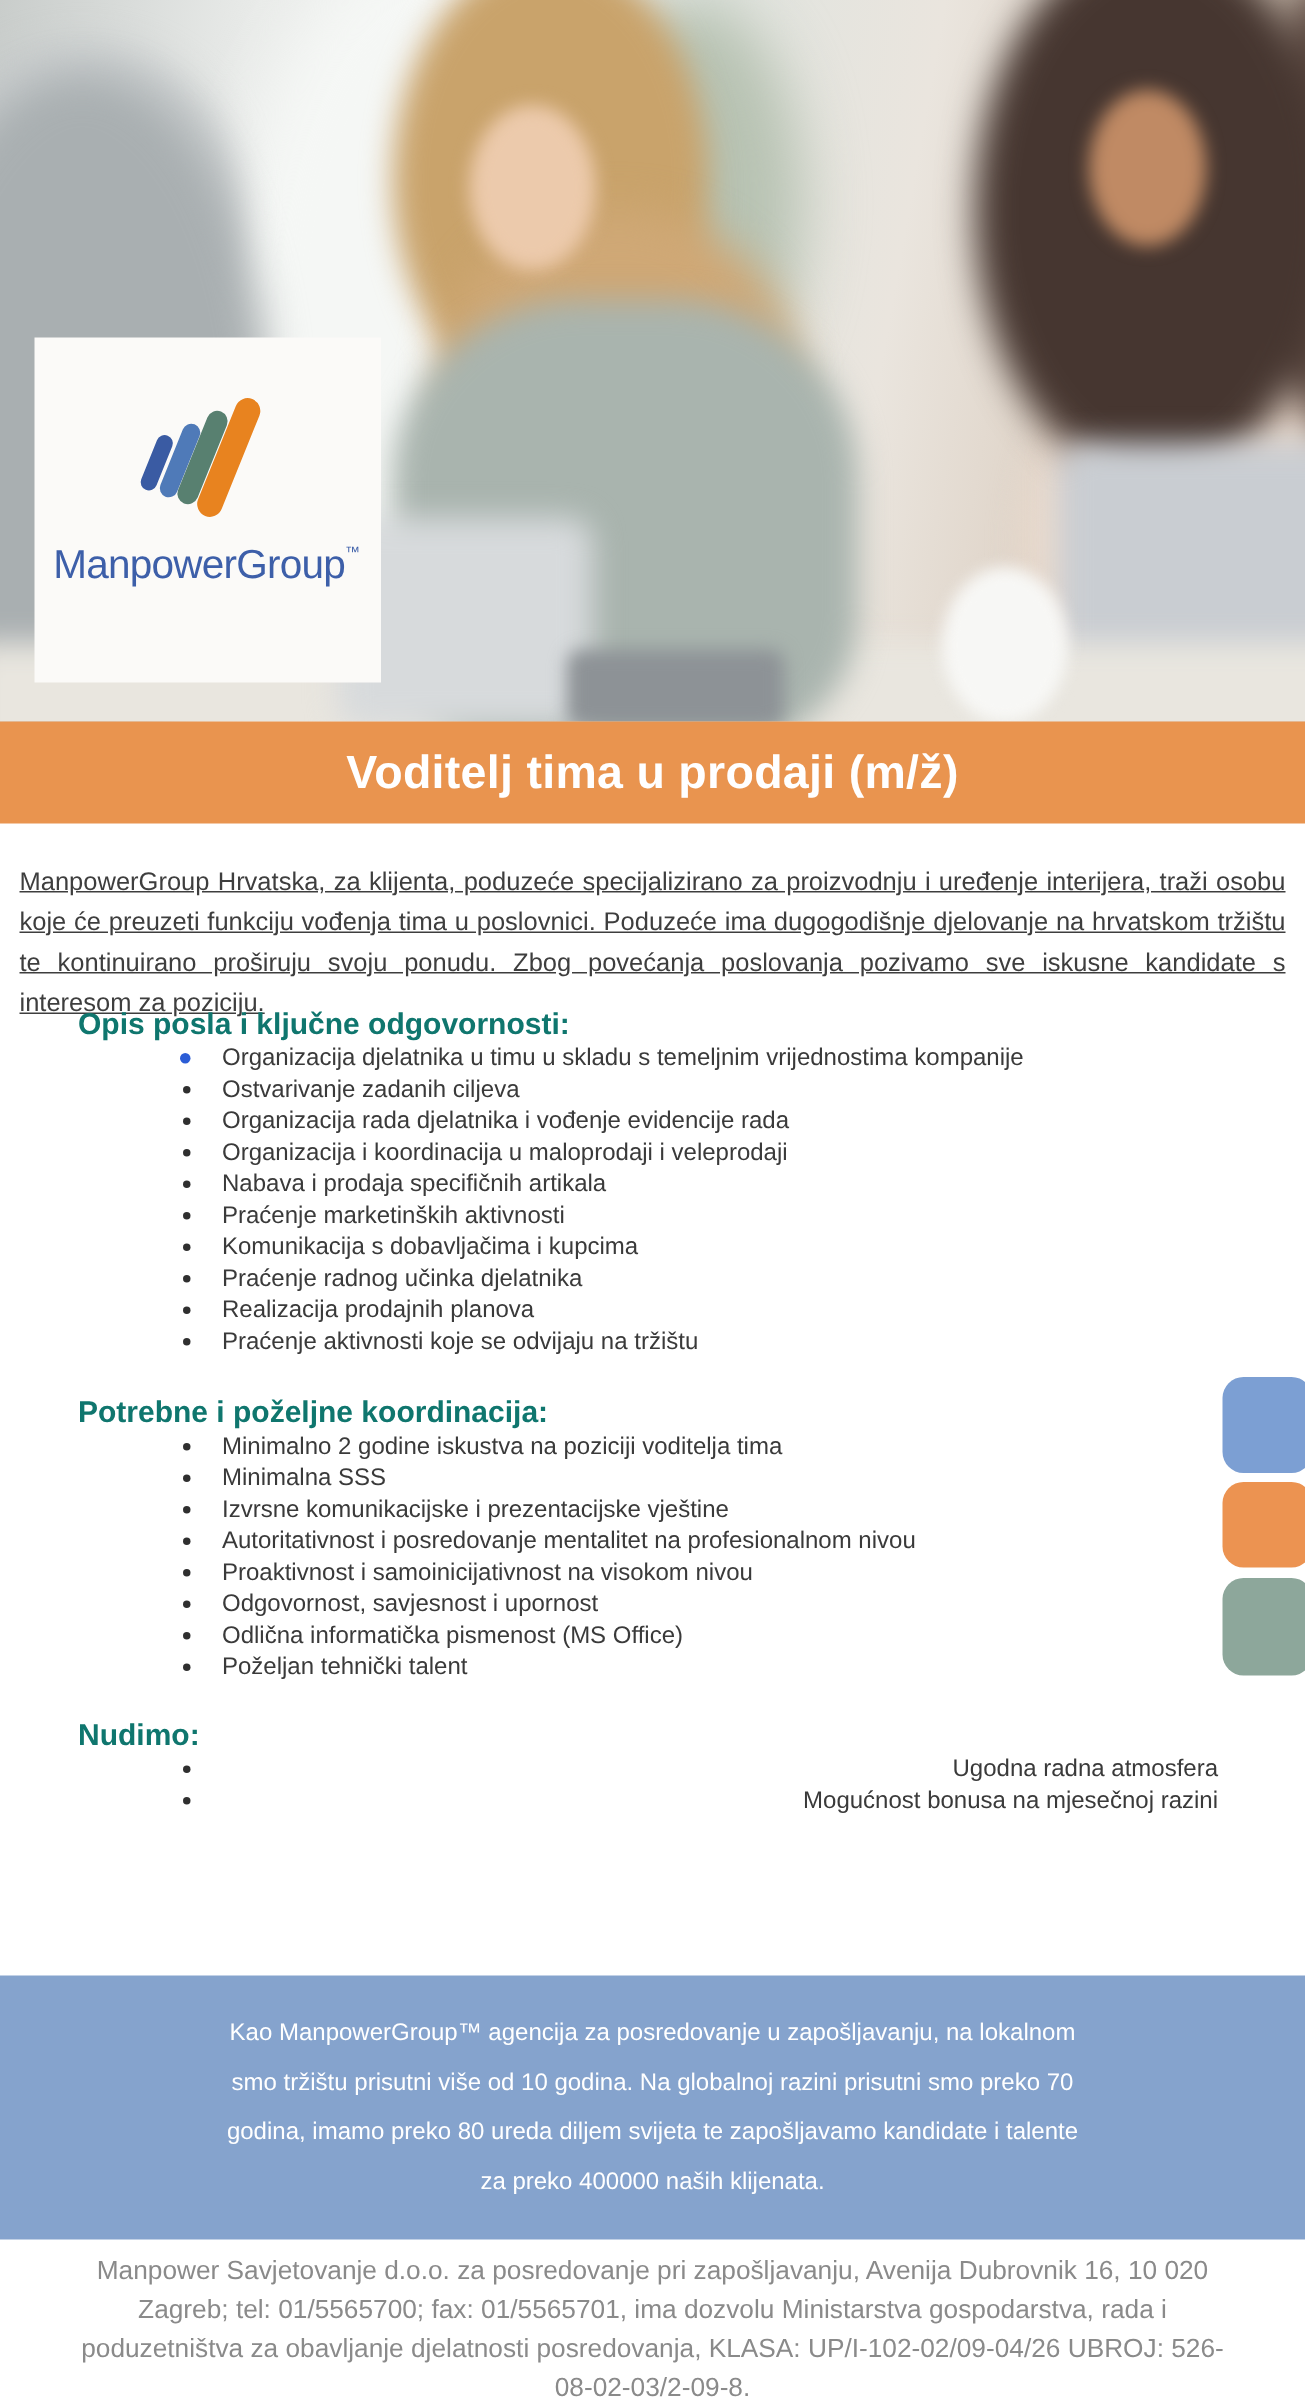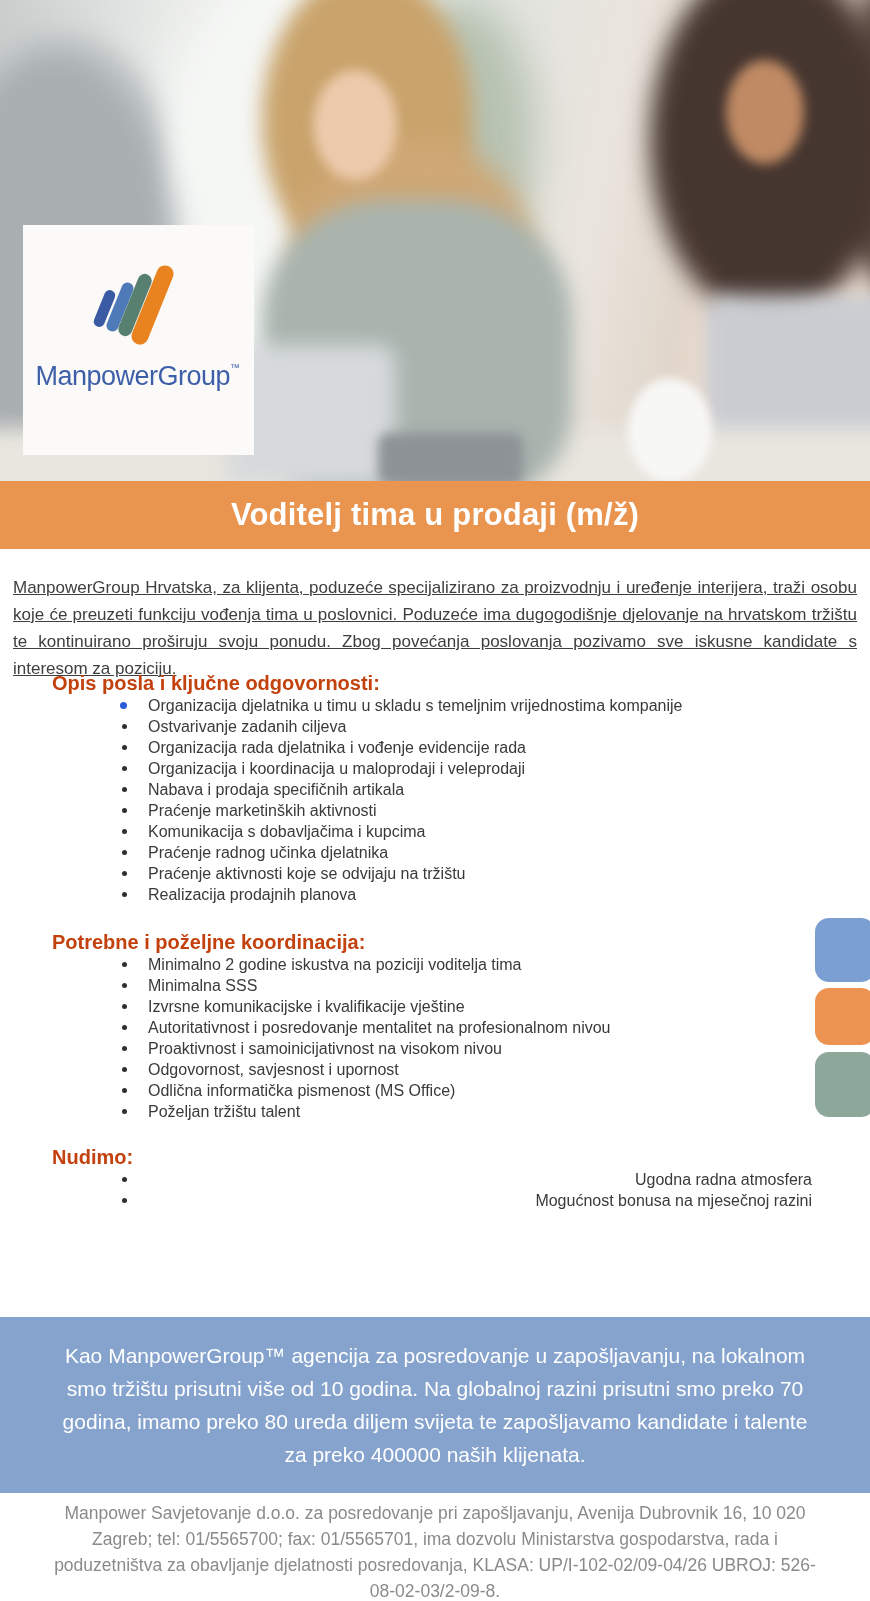--- a/index.html
+++ b/index.html
@@ -60,21 +60,21 @@
   }
 
   
   .intro{
     position:absolute;left:13px;top:557px;width:844px;
     font-size:17px;line-height:27px;text-align:justify;color:#3e3e3e;text-decoration:underline;
   }
 
   
   .section{position:absolute;left:52px;width:760px;}
-  .section h2{margin:0;font-size:20px;font-weight:bold;color:#c2410c;}
+  .section h2{margin:0;font-size:20px;font-weight:bold;color:#0f766e;}
   .sec1{top:672px;}
   .sec1 ul{margin-top:9px;}
   .sec2{top:931px;}
   .sec2 ul{margin-top:7px;}
   .sec3{top:1146px;}
   .sec3 ul{margin-top:10px;text-align:right;}
   .section ul{
     list-style:none;margin:0;padding:0;
     font-size:16px;line-height:21px;color:#3a3a3a;
   }
@@ -91,21 +91,21 @@
   .side-tabs{position:absolute;left:815px;top:0;width:60px;height:1601px;}
   .side-tab{position:absolute;left:0;width:60px;border-radius:14px;}
   .tab1{top:918px;height:64px;}
   .tab2{top:988px;height:57px;}
   .tab3{top:1052px;height:65px;}
 
   
   .about-banner{
     position:absolute;left:0;top:1317px;width:870px;height:176px;
     display:flex;flex-direction:column;align-items:center;justify-content:center;
-    color:#ffffff;font-size:21px;line-height:33px;text-align:center;
+    color:#ffffff;font-size:16px;line-height:33px;text-align:center;
   }
 
   
   .footer{
     position:absolute;left:0;top:1500px;width:870px;padding:0 18px;
     color:#8a8a8a;font-size:17.5px;line-height:26px;text-align:center;
   }
 </style>
 </head>
 <body>
@@ -150,36 +150,36 @@
     <h2>Opis posla i ključne odgovornosti:</h2>
     <ul>
         <li class="first-blue">Organizacija djelatnika u timu u skladu s temeljnim vrijednostima kompanije</li>
         <li>Ostvarivanje zadanih ciljeva</li>
         <li>Organizacija rada djelatnika i vođenje evidencije rada</li>
         <li>Organizacija i koordinacija u maloprodaji i veleprodaji</li>
         <li>Nabava i prodaja specifičnih artikala</li>
         <li>Praćenje marketinških aktivnosti</li>
         <li>Komunikacija s dobavljačima i kupcima</li>
         <li>Praćenje radnog učinka djelatnika</li>
+        <li>Realizacija prodajnih planova</li>
         <li>Praćenje aktivnosti koje se odvijaju na tržištu</li>
-        <li>Realizacija prodajnih planova</li>
       </ul>
   </section>
 
   <section class="section sec2">
     <h2>Potrebne i poželjne koordinacija:</h2>
     <ul>
         <li>Minimalno 2 godine iskustva na poziciji voditelja tima</li>
         <li>Minimalna SSS</li>
-        <li>Izvrsne komunikacijske i kvalifikacije vještine</li>
+        <li>Izvrsne komunikacijske i prezentacijske vještine</li>
         <li>Autoritativnost i posredovanje mentalitet na profesionalnom nivou</li>
         <li>Proaktivnost i samoinicijativnost na visokom nivou</li>
         <li>Odgovornost, savjesnost i upornost</li>
         <li>Odlična informatička pismenost (MS Office)</li>
-        <li>Poželjan tržištu talent</li>
+        <li>Poželjan tehnički talent</li>
       </ul>
   </section>
 
   <section class="section sec3">
     <h2>Nudimo:</h2>
     <ul>
         <li>Ugodna radna atmosfera</li>
         <li>Mogućnost bonusa na mjesečnoj razini</li>
       </ul>
   </section>

